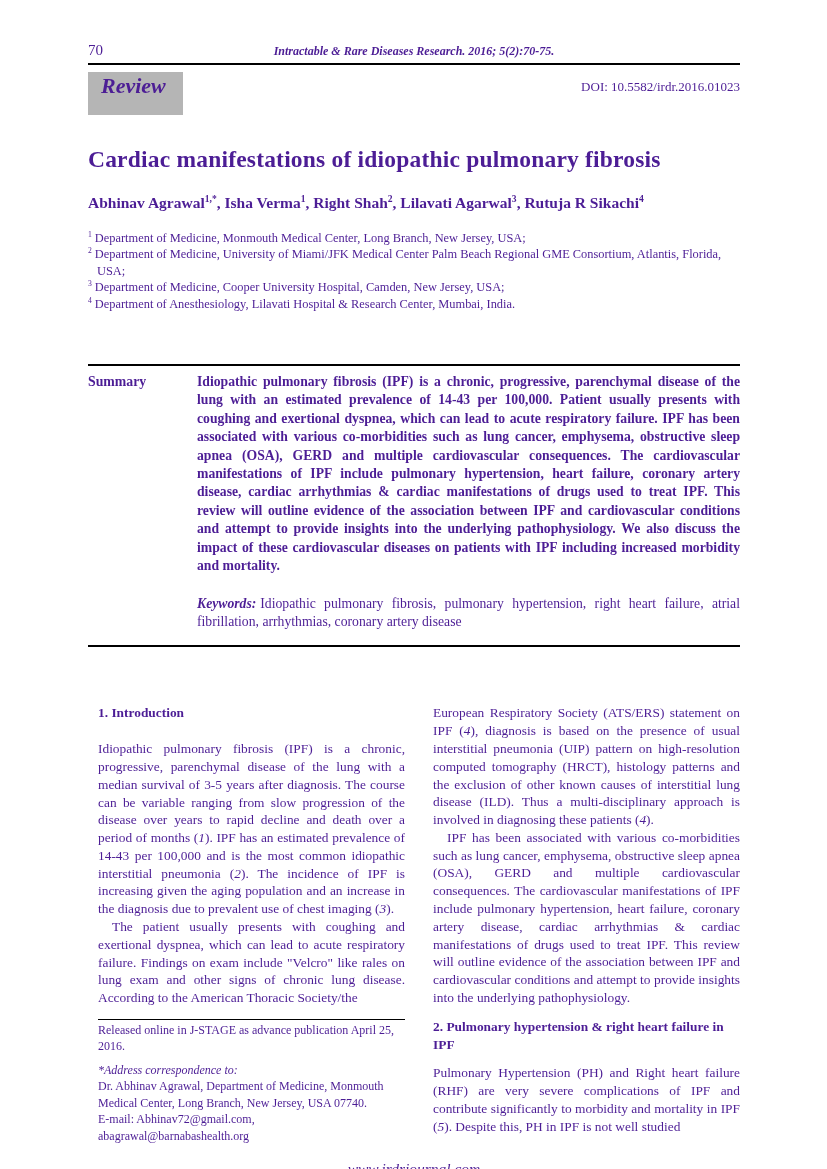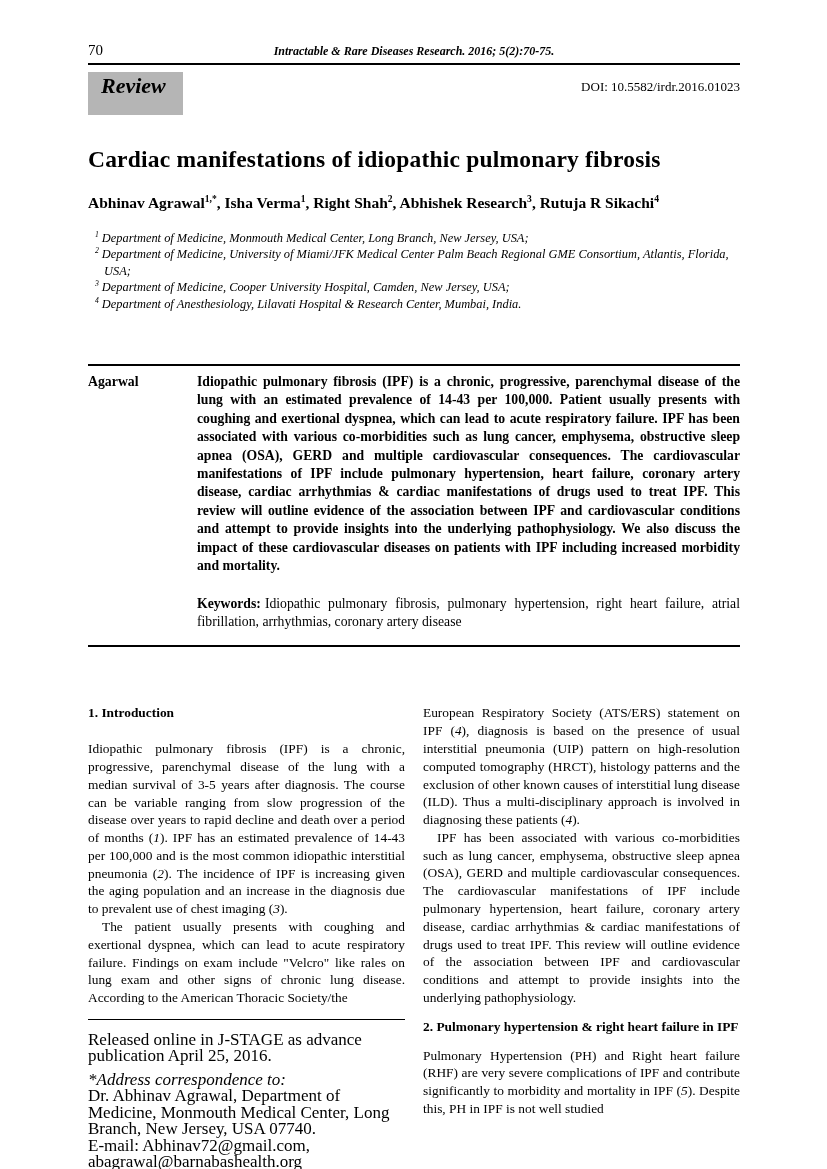--- a/index.html
+++ b/index.html
@@ -2,21 +2,21 @@
 <html><head>
 <meta charset="utf-8">
 <style>
   html,body { margin:0; padding:0; background:#ffffff; }
   .page {
     position:relative;
     width:827px; height:1169px;
     box-sizing:border-box;
     padding:42px 87px 0 88px;
     background:#ffffff;
-    color:#000000;
+    color:#4c1d95;
     font-family:"Liberation Serif","DejaVu Serif",serif;
     overflow:hidden;
   }
   
   .hdr-row { display:flex; align-items:baseline; }
   .hdr-pagenum { width:90px; font-size:15px; }
   .hdr-journal { flex:1; text-align:center; font-weight:bold; font-style:italic; font-size:12px; }
   .hdr-spacer { width:90px; }
   .hdr-rule { border-bottom:2px solid #000; margin-top:4px; }
   .badge-row { display:flex; justify-content:space-between; align-items:flex-start; margin-top:7px; }
@@ -24,48 +24,48 @@
     display:inline-block; background:#b5b5b5;
     font-weight:bold; font-style:italic; font-size:22px;
     padding:1px 17px 16px 13px;
   }
   .doi { font-size:13px; margin-top:7px; }
   
   .title { font-size:23.5px; font-weight:bold; margin:31px 0 0 0; letter-spacing:0.2px; }
   .authors { margin-top:21px; font-size:15.5px; font-weight:bold; }
   sup { font-size:62%; vertical-align:super; line-height:0; }
   .affiliations { margin-top:18px; font-size:12.4px; line-height:16.4px; }
-  .affil { font-style:italic; padding-left:9px; text-indent:-9px;margin-left:7px; }
+  .affil { padding-left:9px; text-indent:-9px; }
   .affil sup { margin-right:3px; }
   
   .summary {
     margin-top:52px;
     border-top:2px solid #000; border-bottom:2px solid #000;
     display:flex; padding:7px 0 14px 0;
   }
   .summary-label { width:109px; font-weight:bold; font-size:13.8px; padding-top:1px; }
   .summary-body { flex:1; }
   .summary-text { margin:0; font-weight:bold; font-size:13.7px; line-height:18.4px; text-align:justify; }
   .keywords { margin:19px 0 0 0; font-size:13.7px; line-height:18.4px; text-align:justify; }
-  .kw-label { font-weight:bold; margin-right:4px; }
+  .kw-label { font-weight:bold; font-style:italic; margin-right:4px; }
   
   .columns {
     display:flex; gap:18px; margin-top:57px;
     min-height:438px;
     font-size:13.4px; line-height:17.8px; text-align:justify;
   }
-  .col { flex:1; min-width:0; }
+  .col { flex:1; min-width:0;margin-left:10px; }
   .col-left { display:flex; flex-direction:column; }
   .sec-heading { font-size:13.4px; font-weight:bold; margin:0 0 18px 0; text-align:left; }
   .sec-heading.mid { margin:11px 0 11px 0; }
   .columns p { margin:0; }
   .indent { text-indent:14px; }
   
   .fn-push { flex:1 1 auto; min-height:12px; }
-  .footnote { border-top:1px solid #000; padding-top:12px; font-size:17px; line-height:16.4px; text-align:left; }
+  .footnote { border-top:1px solid #000; padding-top:2px; font-size:12px; line-height:16.4px; text-align:left; }
   .footnote p { margin:0; }
   .fn-gap { margin-top:7px !important; }
   .fn-italic { font-style:italic; }
   
   .page-footer { margin-top:16px; text-align:center; }
   .site-url { font-style:italic; font-size:15.5px; }
 </style>
 </head>
 <body>
 
@@ -78,31 +78,31 @@
   </div>
   <div class="hdr-rule"></div>
 
   <div class="badge-row">
     <span class="review-badge">Review</span>
     <span class="doi">DOI: 10.5582/irdr.2016.01023</span>
   </div>
 
   <h1 class="title">Cardiac manifestations of idiopathic pulmonary fibrosis</h1>
 
-  <div class="authors"><span>Abhinav Agrawal</span><sup>1,*</sup><span>, Isha Verma</span><sup>1</sup><span>, Right Shah</span><sup>2</sup><span>, Abhishek Research</span><sup>3</sup><span>, Rutuja R Sikachi</span><sup>4</sup></div>
+  <div class="authors"><span>Abhinav Agrawal</span><sup>1,*</sup><span>, Isha Verma</span><sup>1</sup><span>, Right Shah</span><sup>2</sup><span>, Lilavati Agarwal</span><sup>3</sup><span>, Rutuja R Sikachi</span><sup>4</sup></div>
 
   <div class="affiliations">
     <div class="affil"><sup>1</sup><span>Department of Medicine, Monmouth Medical Center, Long Branch, New Jersey, USA;</span></div>
     <div class="affil"><sup>2</sup><span>Department of Medicine, University of Miami/JFK Medical Center Palm Beach Regional GME Consortium, Atlantis, Florida, USA;</span></div>
     <div class="affil"><sup>3</sup><span>Department of Medicine, Cooper University Hospital, Camden, New Jersey, USA;</span></div>
     <div class="affil"><sup>4</sup><span>Department of Anesthesiology, Lilavati Hospital &amp; Research Center, Mumbai, India.</span></div>
   </div>
 
   <section class="summary">
-    <div class="summary-label">Agarwal</div>
+    <div class="summary-label">Summary</div>
     <div class="summary-body">
       <p class="summary-text">Idiopathic pulmonary fibrosis (IPF) is a chronic, progressive, parenchymal disease of the lung with an estimated prevalence of 14-43 per 100,000. Patient usually presents with coughing and exertional dyspnea, which can lead to acute respiratory failure. IPF has been associated with various co-morbidities such as lung cancer, emphysema, obstructive sleep apnea (OSA), GERD and multiple cardiovascular consequences. The cardiovascular manifestations of IPF include pulmonary hypertension, heart failure, coronary artery disease, cardiac arrhythmias &amp; cardiac manifestations of drugs used to treat IPF. This review will outline evidence of the association between IPF and cardiovascular conditions and attempt to provide insights into the underlying pathophysiology. We also discuss the impact of these cardiovascular diseases on patients with IPF including increased morbidity and mortality.</p>
       <p class="keywords"><span class="kw-label">Keywords:</span><span>Idiopathic pulmonary fibrosis, pulmonary hypertension, right heart failure, atrial fibrillation, arrhythmias, coronary artery disease</span></p>
     </div>
   </section>
 
   <section class="columns">
     <div class="col col-left">
       <h2 class="sec-heading">1. Introduction</h2>
       <p><span>Idiopathic pulmonary fibrosis (IPF) is a chronic, progressive, parenchymal disease of the lung with a median survival of 3-5 years after diagnosis. The course can be variable ranging from slow progression of the disease over years to rapid decline and death over a period of months (</span><span style="font-style: italic;">1</span><span>). IPF has an estimated prevalence of 14-43 per 100,000 and is the most common idiopathic interstitial pneumonia (</span><span style="font-style: italic;">2</span><span>). The incidence of IPF is increasing given the aging population and an increase in the diagnosis due to prevalent use of chest imaging (</span><span style="font-style: italic;">3</span><span>).</span></p>

